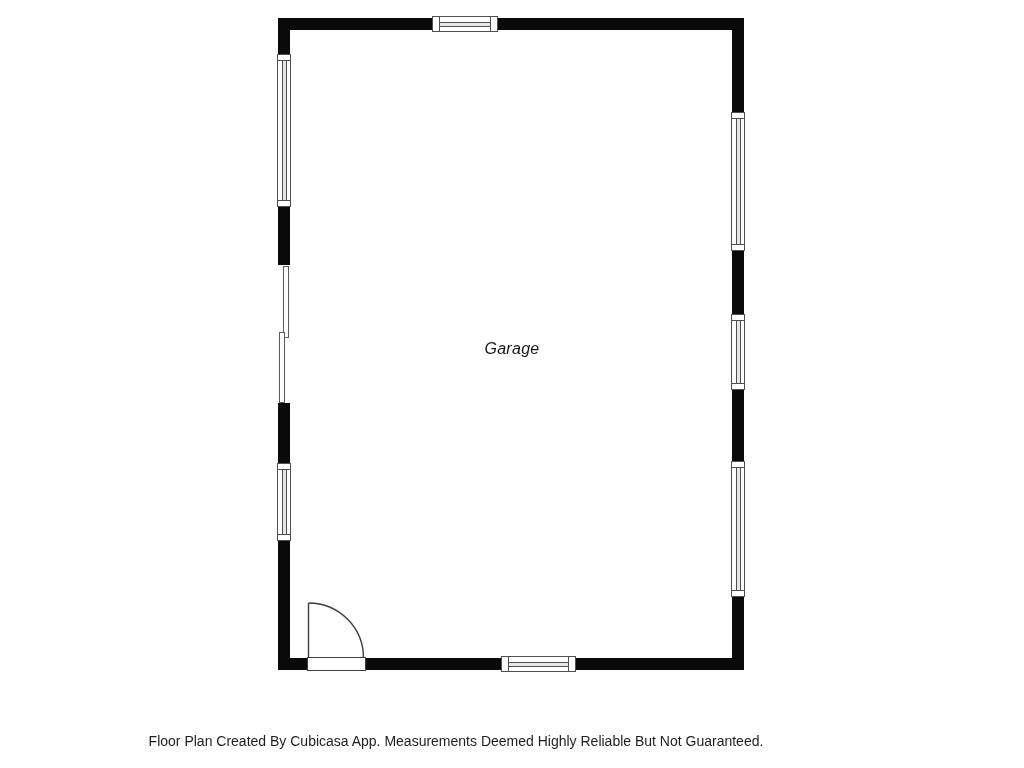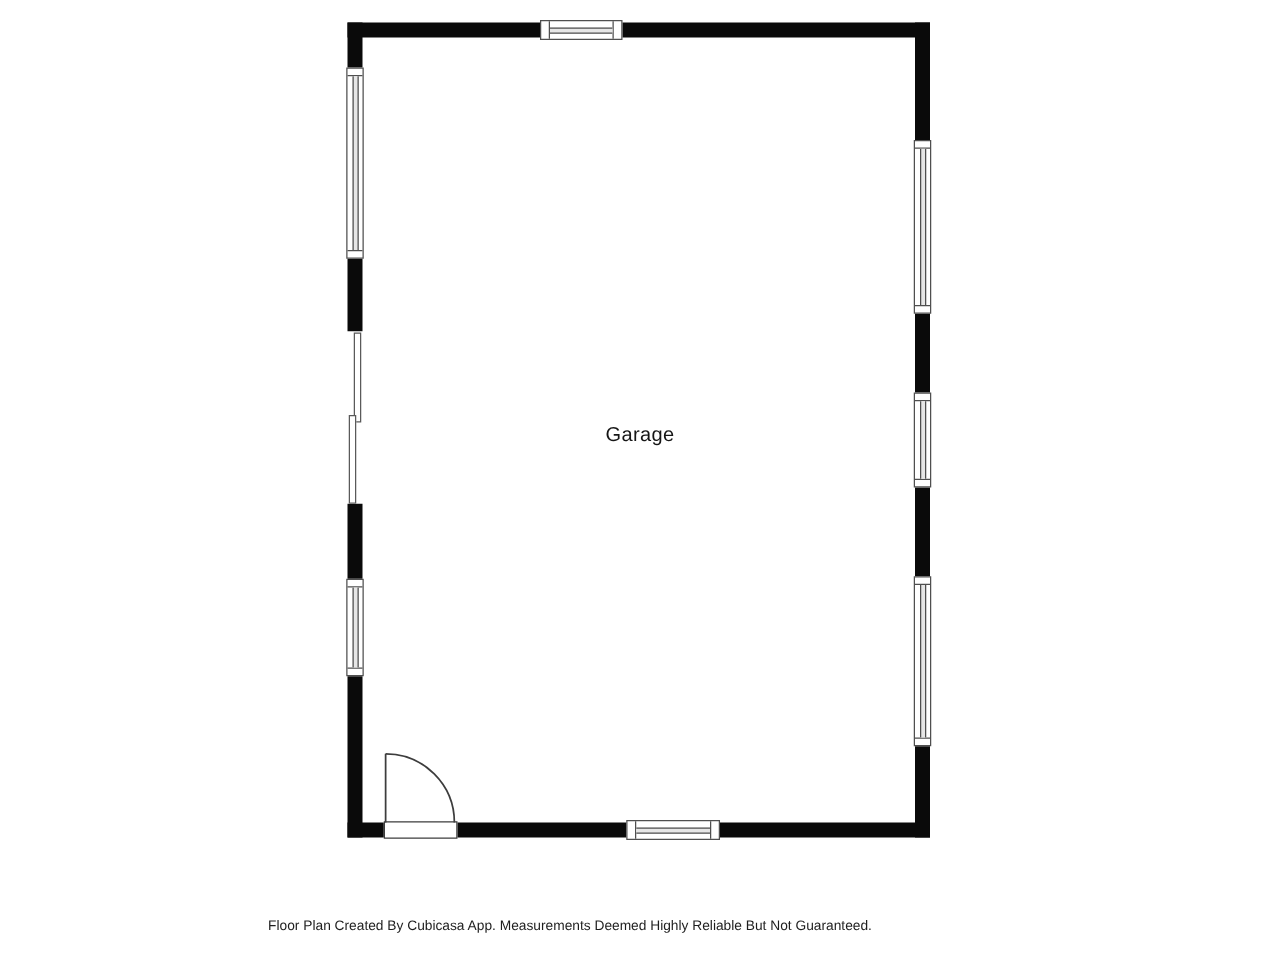--- a/index.html
+++ b/index.html
@@ -72,25 +72,26 @@
     fill:none;
   }
   
   .room-label{
     left:0;width:1024px;top:340px;
     text-align:center;
     font-size:16px;line-height:18px;
     color:var(--label-text);
     z-index:6;
     letter-spacing:0.3px;
+    font-style:italic;
   }
   .footer{
     left:0;width:912px;top:734px;
     text-align:center;
-    font-size:11px;line-height:14px;
+    font-size:14px;line-height:14px;
     color:var(--footer-text);
     z-index:6;
   }
 </style>
 </head>
 <body>
 
 <div class="stage">
 
   <div class="abs wall" style="left:278px;top:18px;width:466px;height:12px;"></div>

